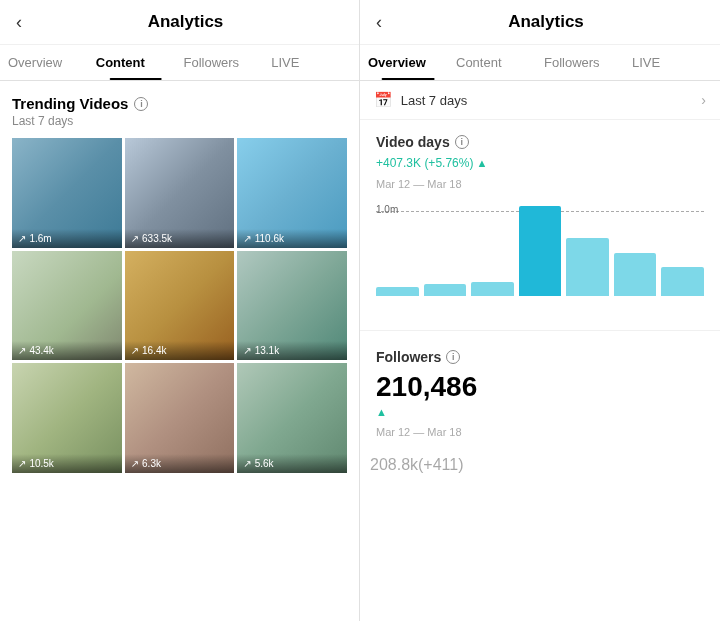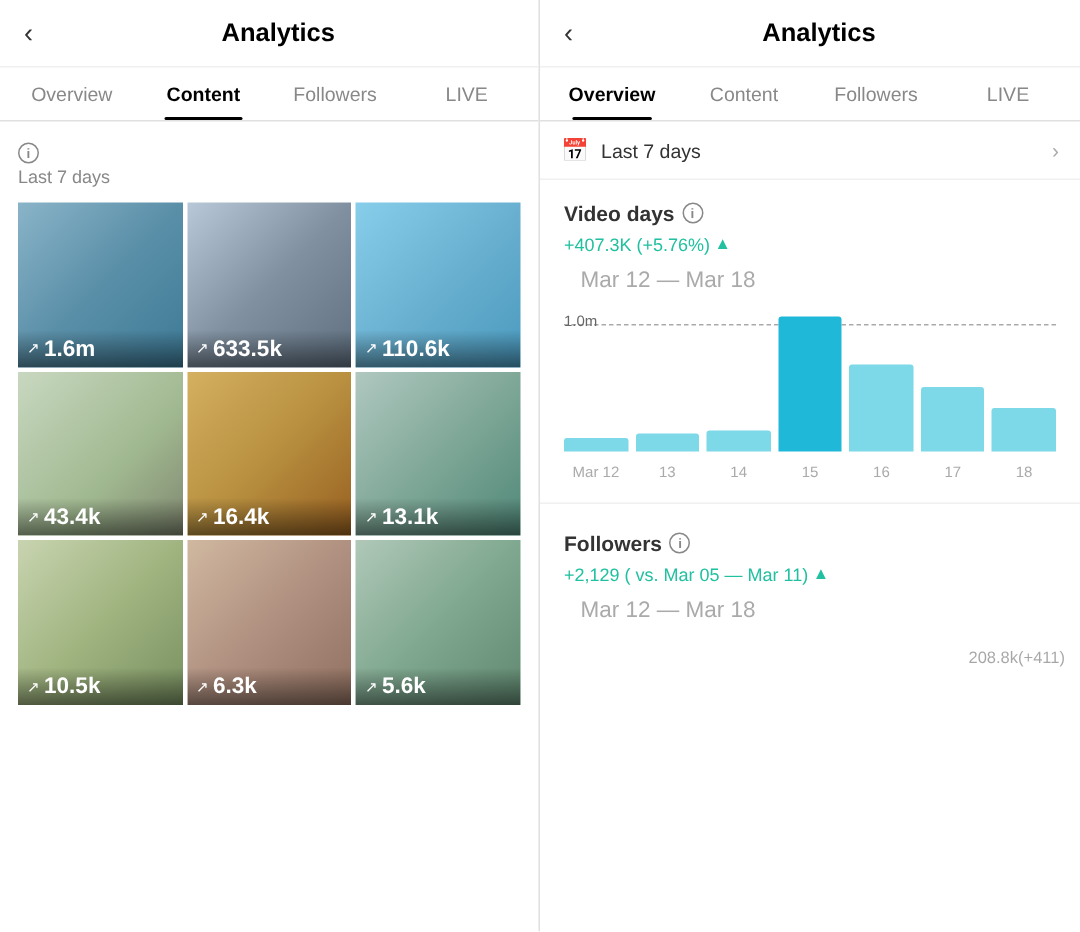--- a/index.html
+++ b/index.html
@@ -58,21 +58,21 @@
 
     
     .tabs {
       display: flex;
       border-bottom: 1px solid #e0e0e0;
       padding: 0 4px;
     }
 
     .tab {
       flex: 1;
-      text-align: center;
+      text-align: left;
       padding: 10px 4px;
       font-size: 13px;
       color: #888;
       cursor: pointer;
       position: relative;
     }
 
     .tab.active {
       color: #000;
       font-weight: 600;
@@ -153,22 +153,22 @@
       gap: 3px;
     }
 
     .play-arrow {
       color: #fff;
       font-size: 10px;
     }
 
     .view-count {
       color: #fff;
-      font-size: 15px;
-      font-weight: 700;
+      font-size: 10px;
+      font-weight: 400;
     }
 
     
     .thumb-1 { background: linear-gradient(135deg, #8ab4c8 0%, #5a8fa8 50%, #3d7a96 100%); }
     .thumb-2 { background: linear-gradient(135deg, #b8c8d8 0%, #8090a0 50%, #607080 100%); }
     .thumb-3 { background: linear-gradient(135deg, #87ceeb 0%, #6ab0d0 50%, #4a9abf 100%); }
     .thumb-4 { background: linear-gradient(135deg, #c8d8c0 0%, #a0b890 60%, #808870 100%); }
     .thumb-5 { background: linear-gradient(135deg, #d4b060 0%, #b89040 50%, #986020 100%); }
     .thumb-6 { background: linear-gradient(135deg, #b0c8c0 0%, #80a898 50%, #508878 100%); }
     .thumb-7 { background: linear-gradient(135deg, #c8d4b0 0%, #a0b480 50%, #789060 100%); }
@@ -238,24 +238,23 @@
       gap: 3px;
       margin-bottom: 8px;
     }
 
     .up-arrow {
       color: #20c0a0;
       font-size: 11px;
     }
 
     .date-range-label {
-      font-size: 15px;
+      font-size: 11px;
       color: #aaa;
       margin-bottom: 8px;
-      margin-left: 11px;
     }
 
     
     .chart-container {
       padding: 0 16px 10px;
       position: relative;
     }
 
     .bar {
       flex: 1;
@@ -311,20 +310,21 @@
 
   <div class="tabs">
     <div class="tab">Overview</div>
     <div class="tab active">Content</div>
     <div class="tab">Followers</div>
     <div class="tab">LIVE</div>
   </div>
 
   <div class="left-content">
     <div class="section-title">
+      <span>Trending Videos</span>
       <span class="info-icon">i</span>
     </div>
     <div class="subtitle">Last 7 days</div>
 
     <div class="video-grid">
 
       <div class="video-thumb thumb-1">
         <div class="overlay">
           <span class="play-arrow">↗</span>
           <span class="view-count">1.6m</span>
@@ -429,43 +429,34 @@
         <div style="display:flex; align-items:flex-end; gap:5px; height:90px; padding-bottom:0; position:absolute; bottom:20px; left:0; right:0;">
           <div class="bar" style="height:10%;"></div>
           <div class="bar" style="height:13%;"></div>
           <div class="bar" style="height:16%;"></div>
           <div class="bar highlighted" style="height:100%;"></div>
           <div class="bar" style="height:65%;"></div>
           <div class="bar" style="height:48%;"></div>
           <div class="bar" style="height:32%;"></div>
         </div>
 
-        <div style="display:flex; gap:5px; position:absolute; bottom:0; left:0; right:0;">
-          <div class="chart-label">Mar 12</div>
-          <div class="chart-label">13</div>
-          <div class="chart-label">14</div>
-          <div class="chart-label">15</div>
-          <div class="chart-label">16</div>
-          <div class="chart-label">17</div>
-          <div class="chart-label">18</div>
-        </div>
       </div>
     </div>
 
     <div class="divider"></div>
 
     <div class="followers-section">
       <div class="metric-header">
         <span>Followers</span>
         <span class="info-icon">i</span>
       </div>
+      <div class="metric-value">210,486</div>
       <div class="metric-change">
-        <span>+2,129 ( vs. Mar 05 — Mar 11)</span>
         <span class="up-arrow">▲</span>
       </div>
       <div class="date-range-label">Mar 12 — Mar 18</div>
     </div>
 
-    <div style="text-align:right; padding: 2px 10px 4px; font-size: 11px; color: rgba(0,0,0,0.35);">
+    <div style="text-align:left; padding: 2px 10px 4px; font-size: 16px; color: rgba(0,0,0,0.35);">
       <span>208.8k(+411)</span>
     </div>
   </div>
 </div>
 
 </body></html>

